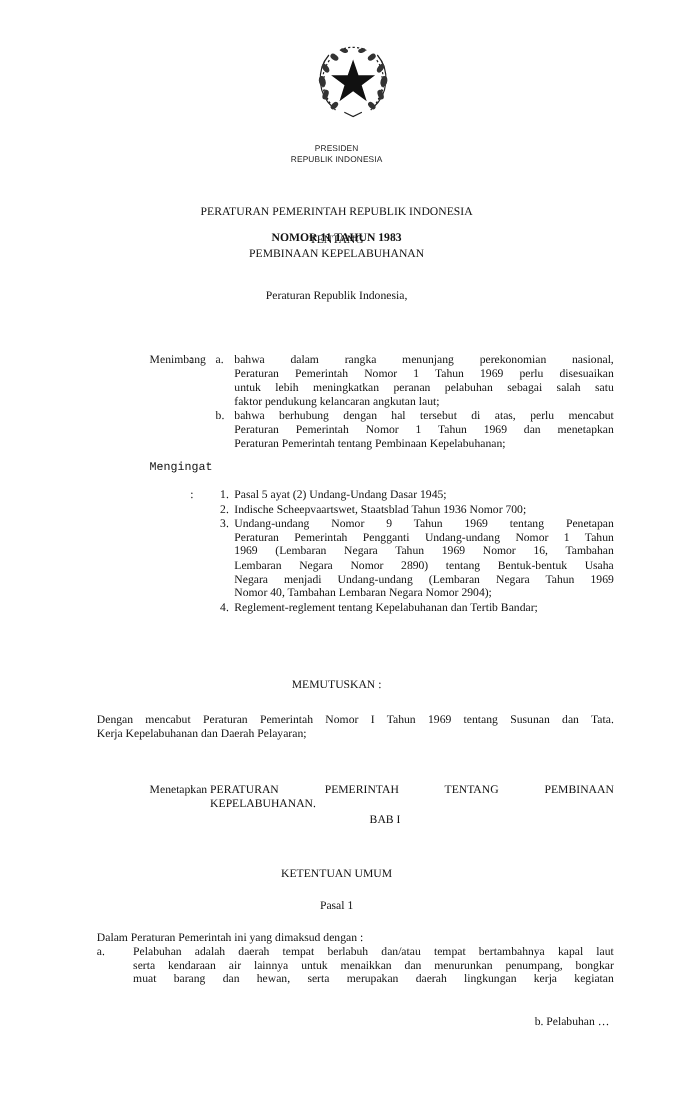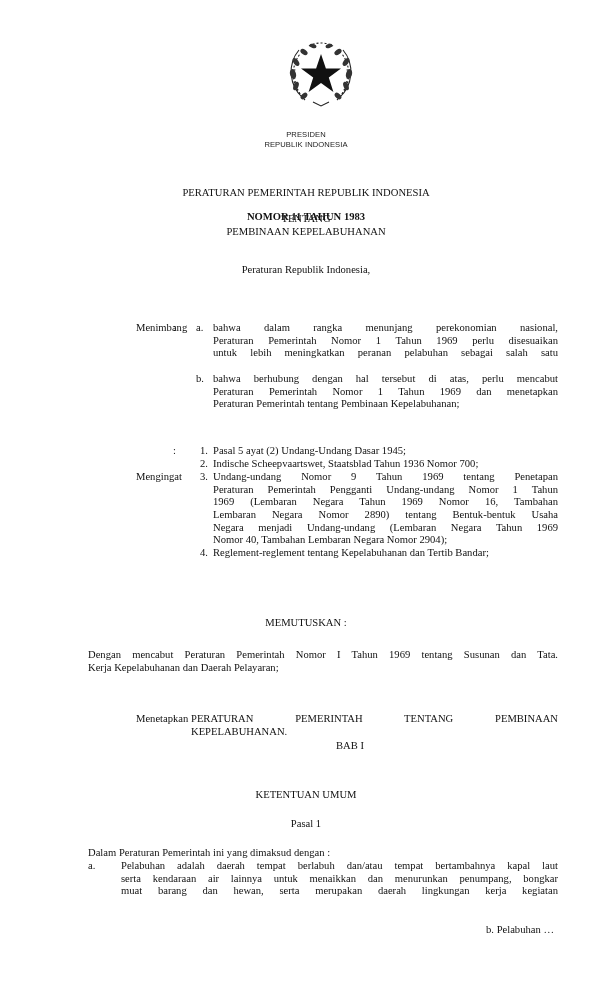--- a/index.html
+++ b/index.html
@@ -63,32 +63,33 @@
 
 <div>
   <div class="label line" style="top:322px;">Menimbang</div>
   <div class="colon line" style="top:322px;">:</div>
 
   <div class="marker line" style="top:322px;">a.</div>
   <div class="item-text" style="top:322px;">
     <span class="jline">bahwa dalam rangka menunjang perekonomian nasional,</span>
     <span class="jline">Peraturan Pemerintah  Nomor 1 Tahun 1969 perlu disesuaikan</span>
     <span class="jline">untuk lebih meningkatkan peranan pelabuhan sebagai salah satu</span>
+    <span class="lastline">faktor pendukung kelancaran angkutan laut;</span>
   </div>
 
   <div class="marker line" style="top:373px;">b.</div>
   <div class="item-text" style="top:373px;">
     <span class="jline">bahwa berhubung dengan hal tersebut di atas, perlu mencabut</span>
     <span class="jline">Peraturan Pemerintah Nomor 1 Tahun 1969 dan menetapkan</span>
     <span class="lastline">Peraturan Pemerintah tentang Pembinaan Kepelabuhanan;</span>
   </div>
 </div>
 
 <div>
-  <div class="label line" style="top:471px;">Mengingat</div>
+  <div class="label line" style="top:419px;font-family:Liberation Mono, monospace;">Mengingat</div>
   <div class="colon line" style="top:445px;">:</div>
 
   <div class="num-marker line" style="top:445px;">1.</div>
   <div class="item-text" style="top:445px;">
     <span class="lastline">Pasal 5 ayat (2) Undang-Undang Dasar 1945;</span>
   </div>
 
   <div class="num-marker line" style="top:458px;">2.</div>
   <div class="item-text" style="top:458px;">
     <span class="lastline">Indische Scheepvaartswet, Staatsblad Tahun 1936 Nomor 700;</span>

